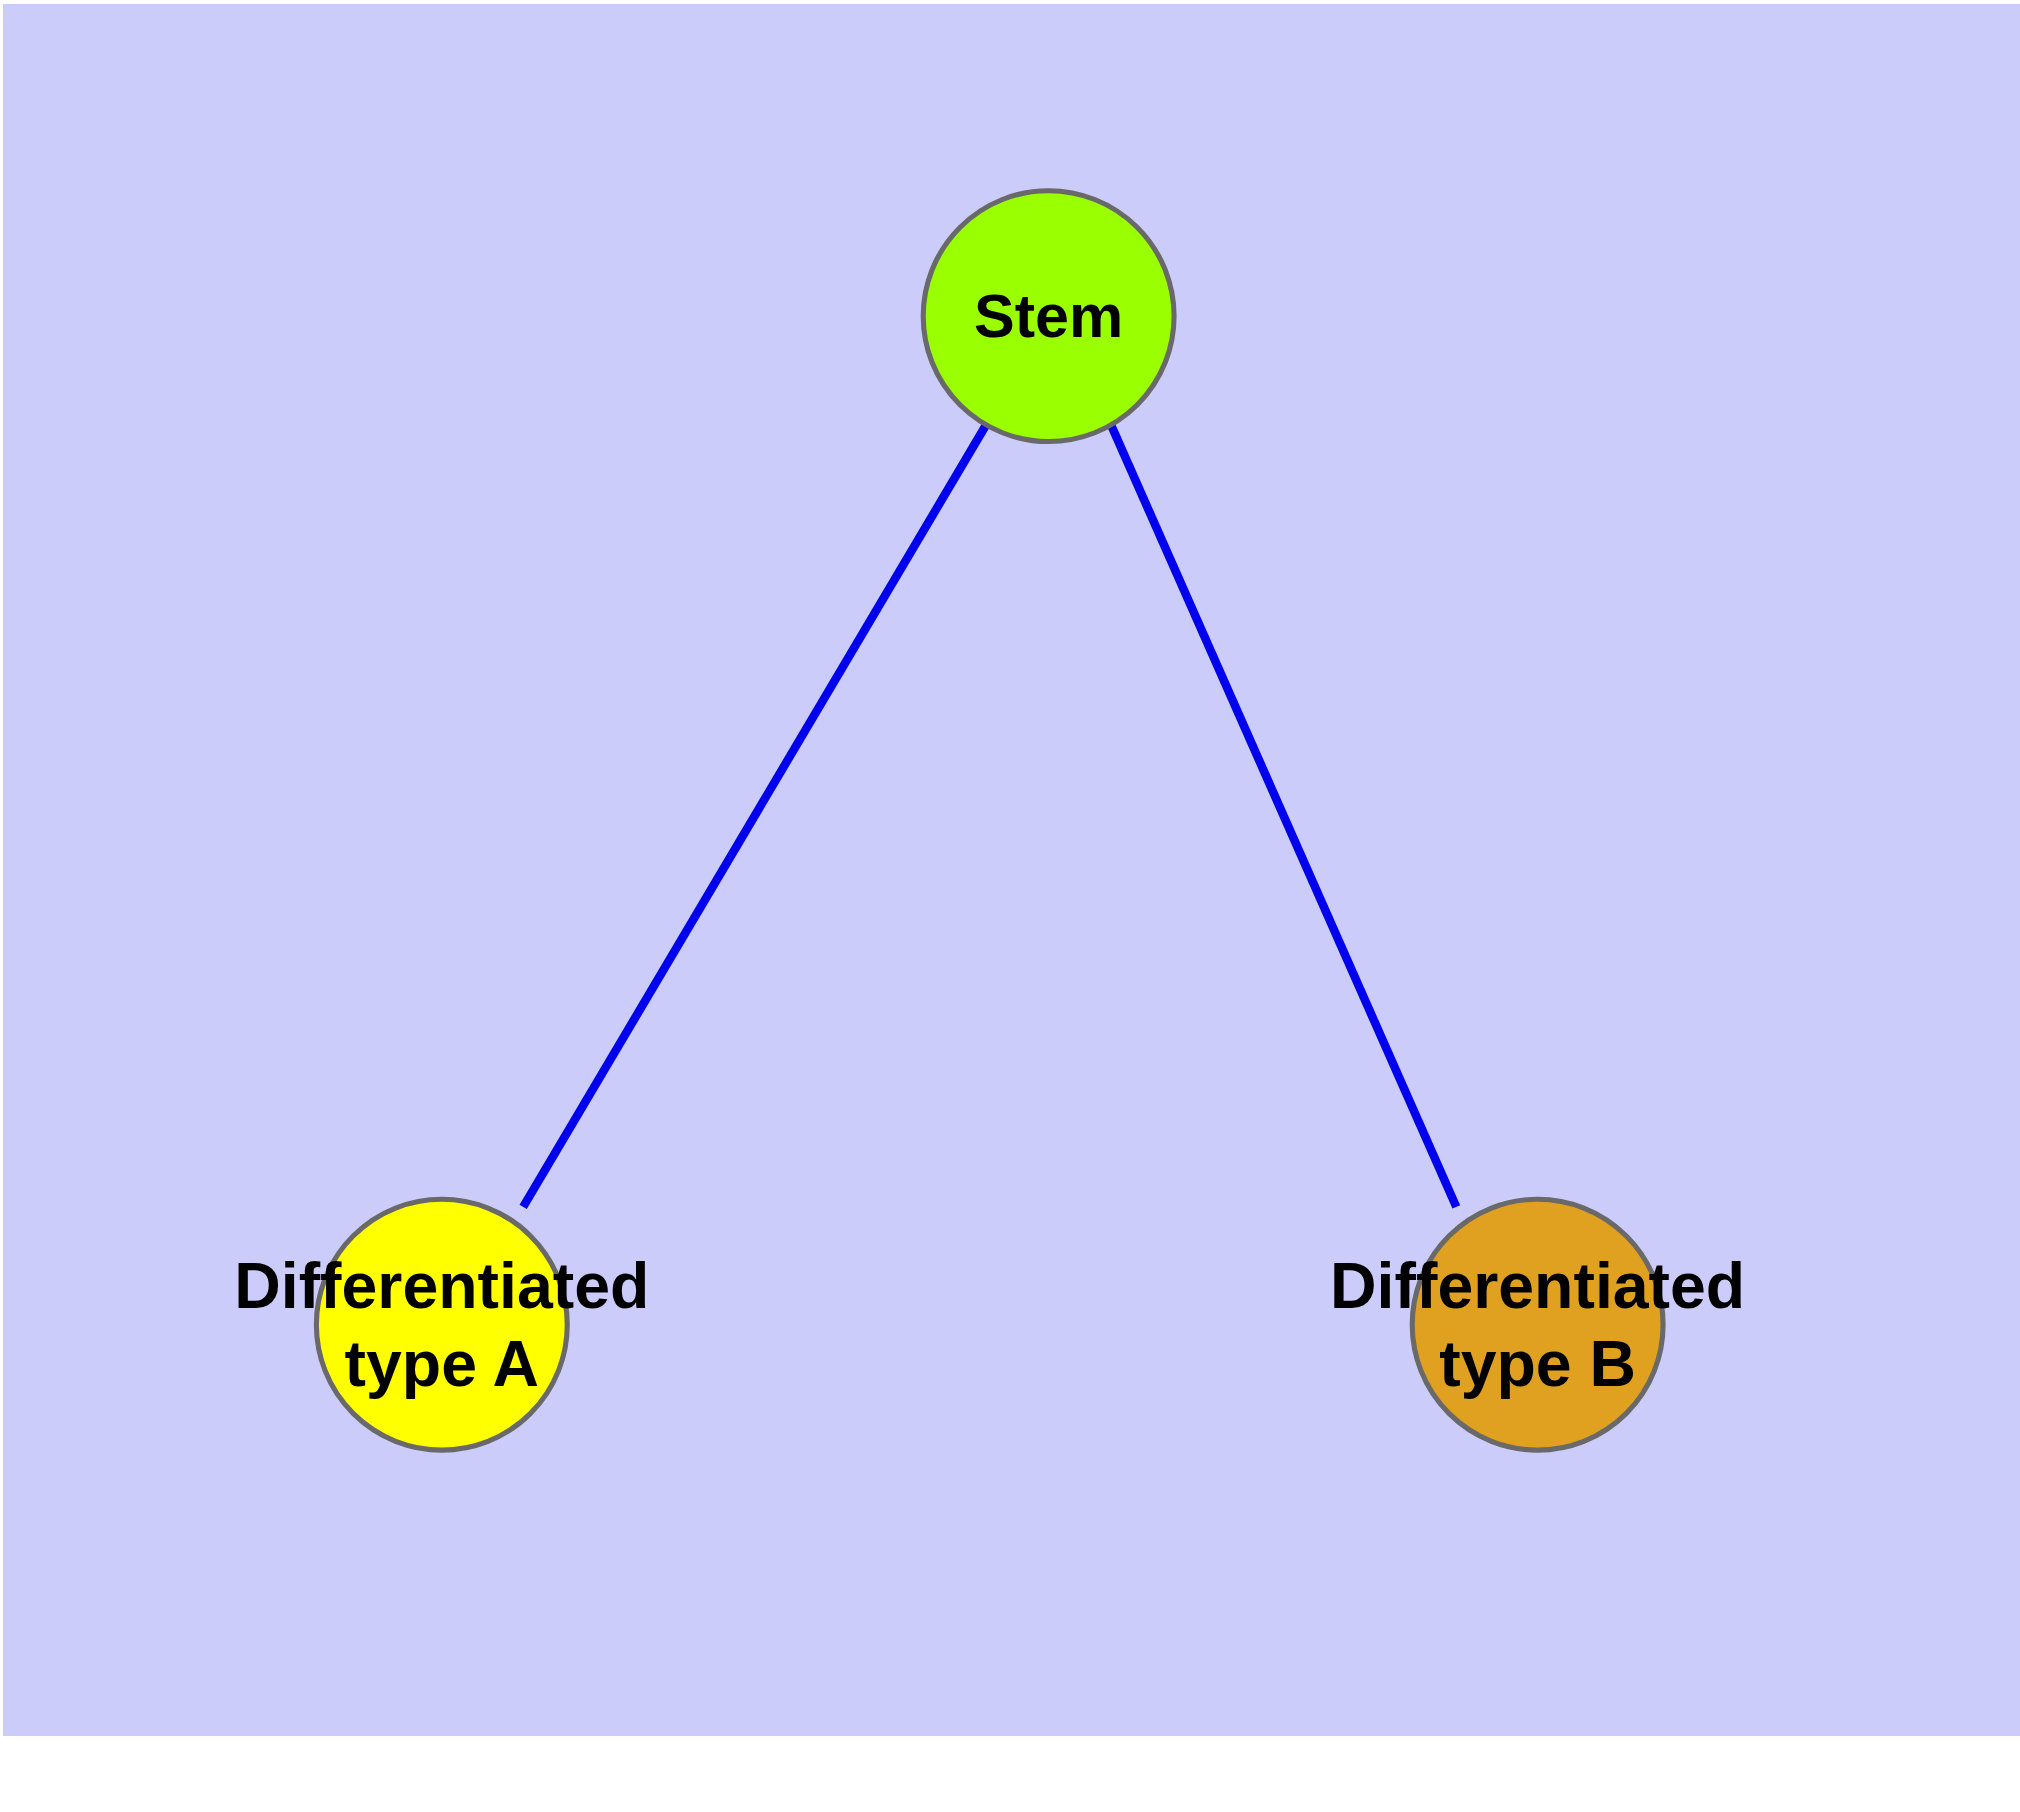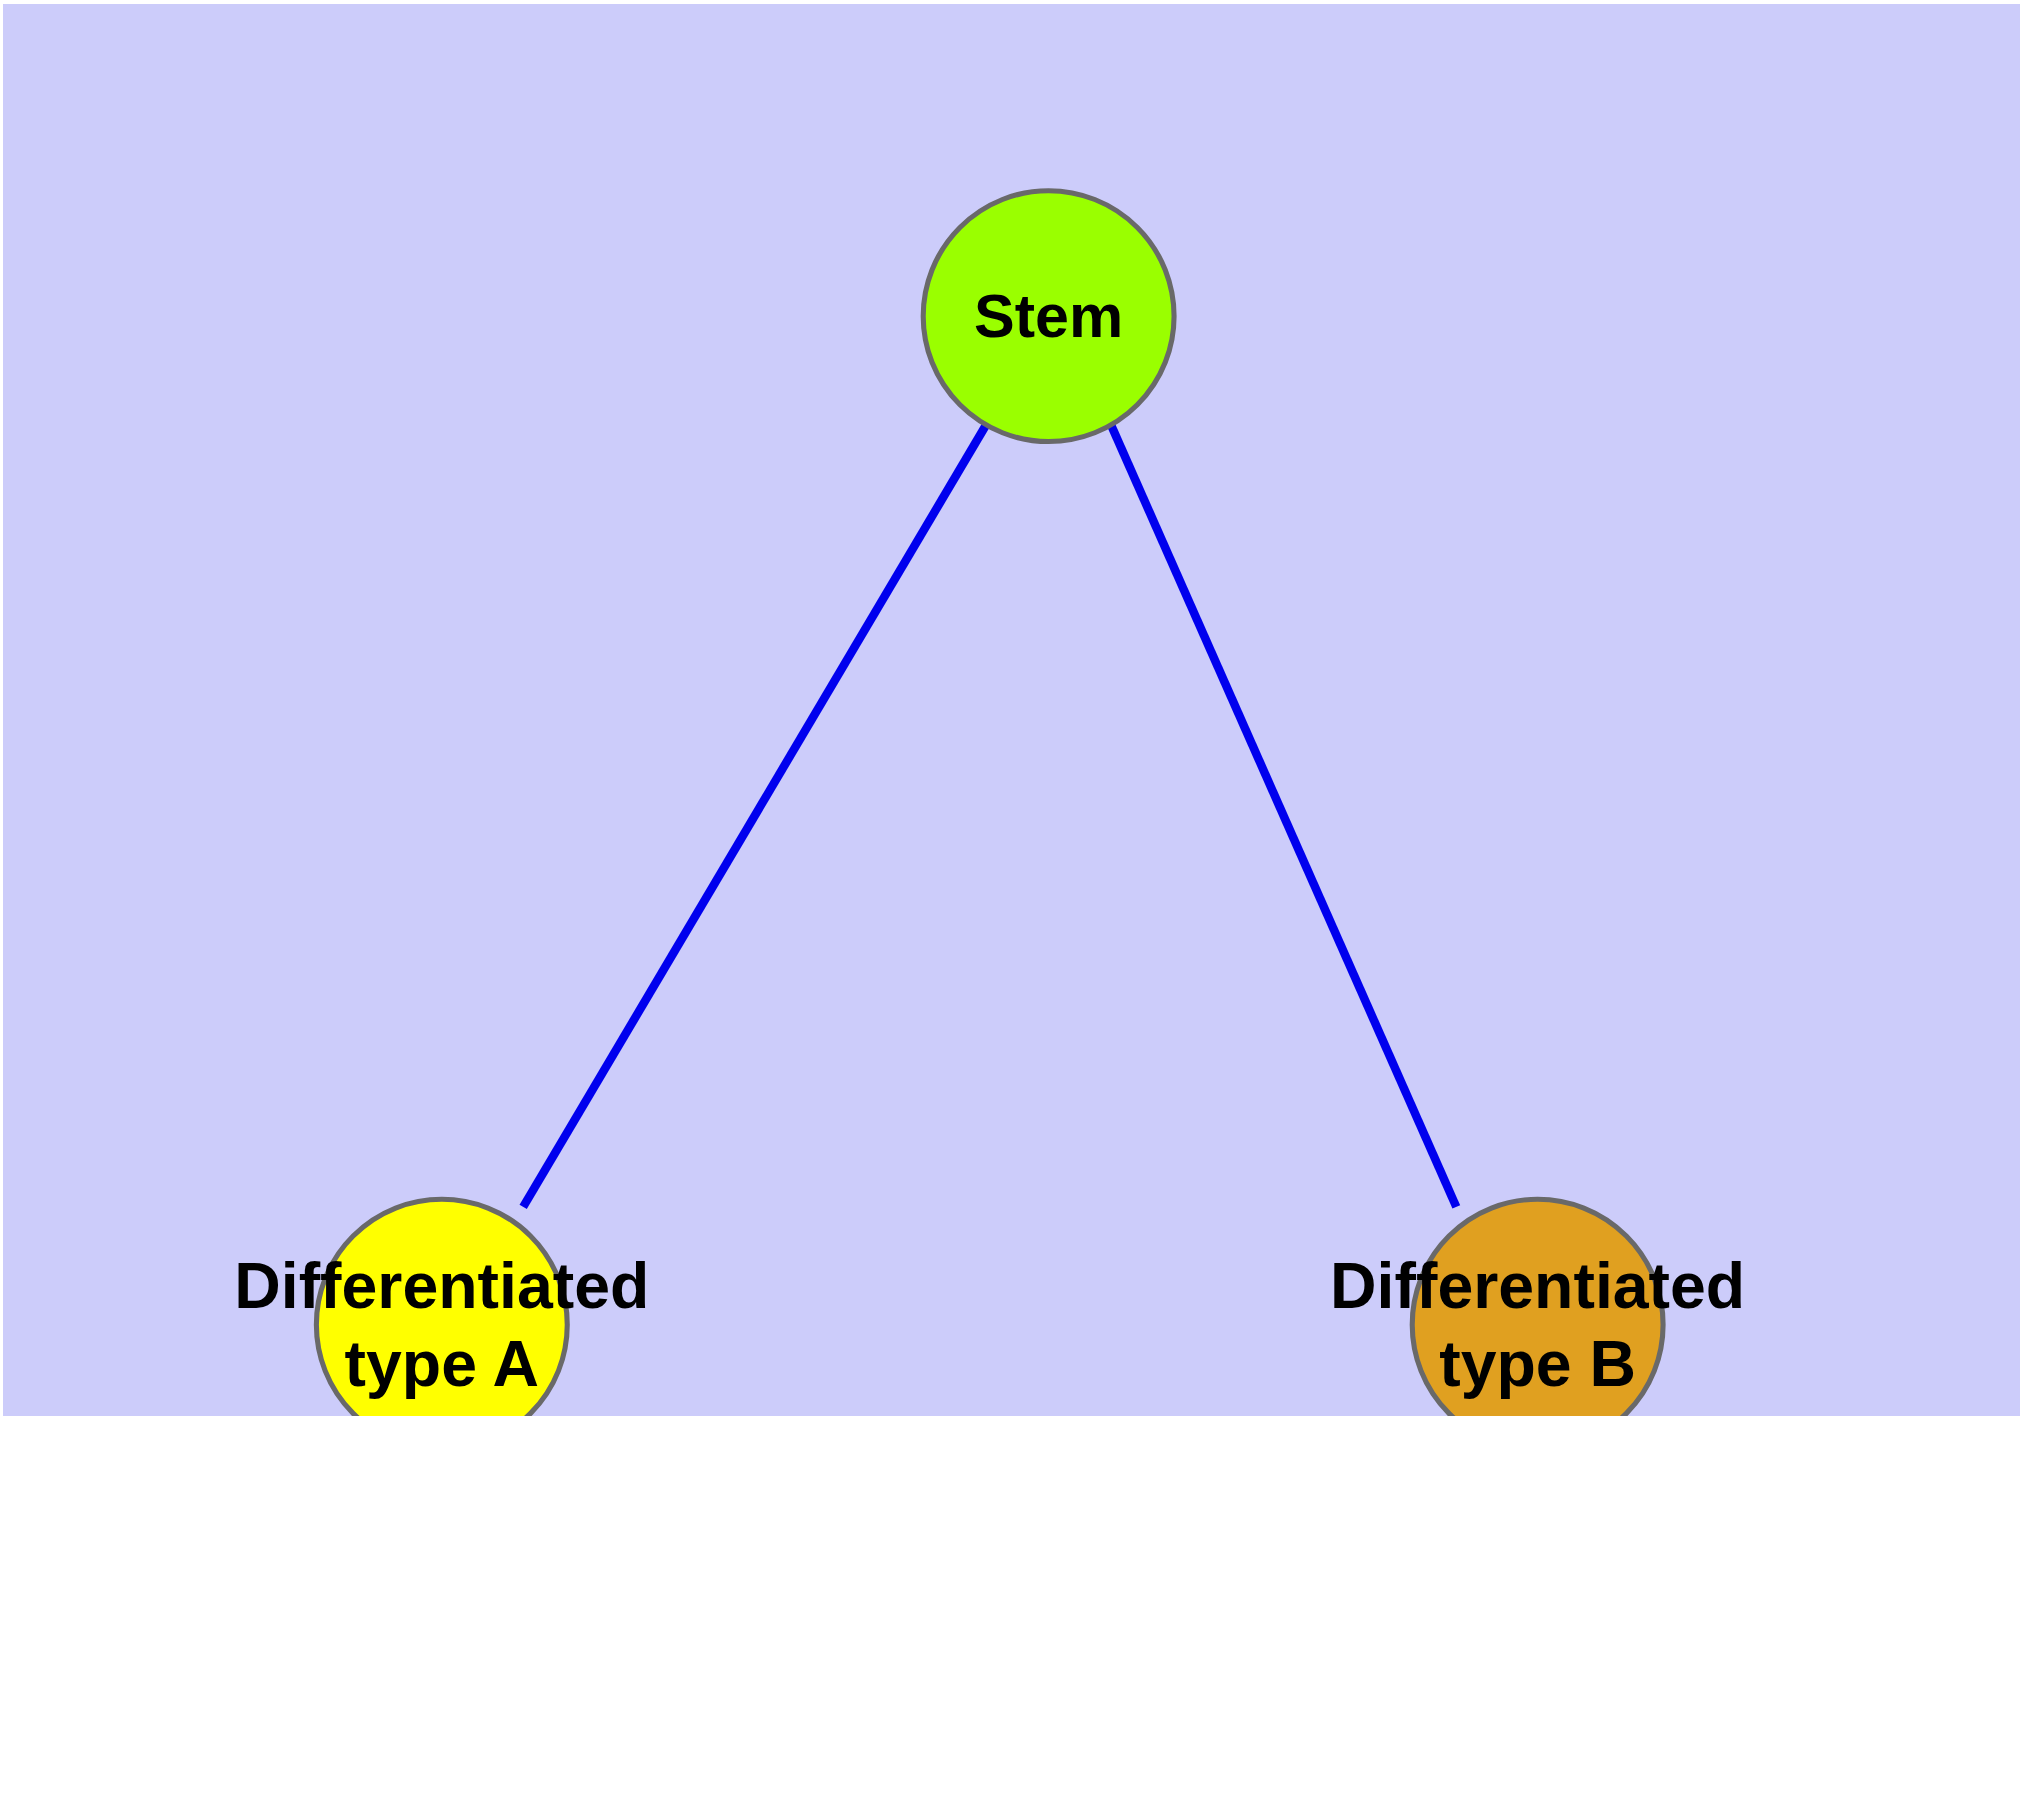--- a/index.html
+++ b/index.html
@@ -3,21 +3,21 @@
 <meta charset="utf-8">
 <style>
   html, body {
     margin: 0;
     padding: 0;
     background: #ffffff;
   }
   #canvas {
     position: relative;
     width: 2021px;
-    height: 1416px;
+    height: 1736px;
     background: #ffffff;
     overflow: hidden;
     font-family: "Liberation Sans", sans-serif;
   }
   #plot-area {
     position: absolute;
     left: 2.5px;
     top: 4.2px;
     width: 2018px;
     height: 1808px;

